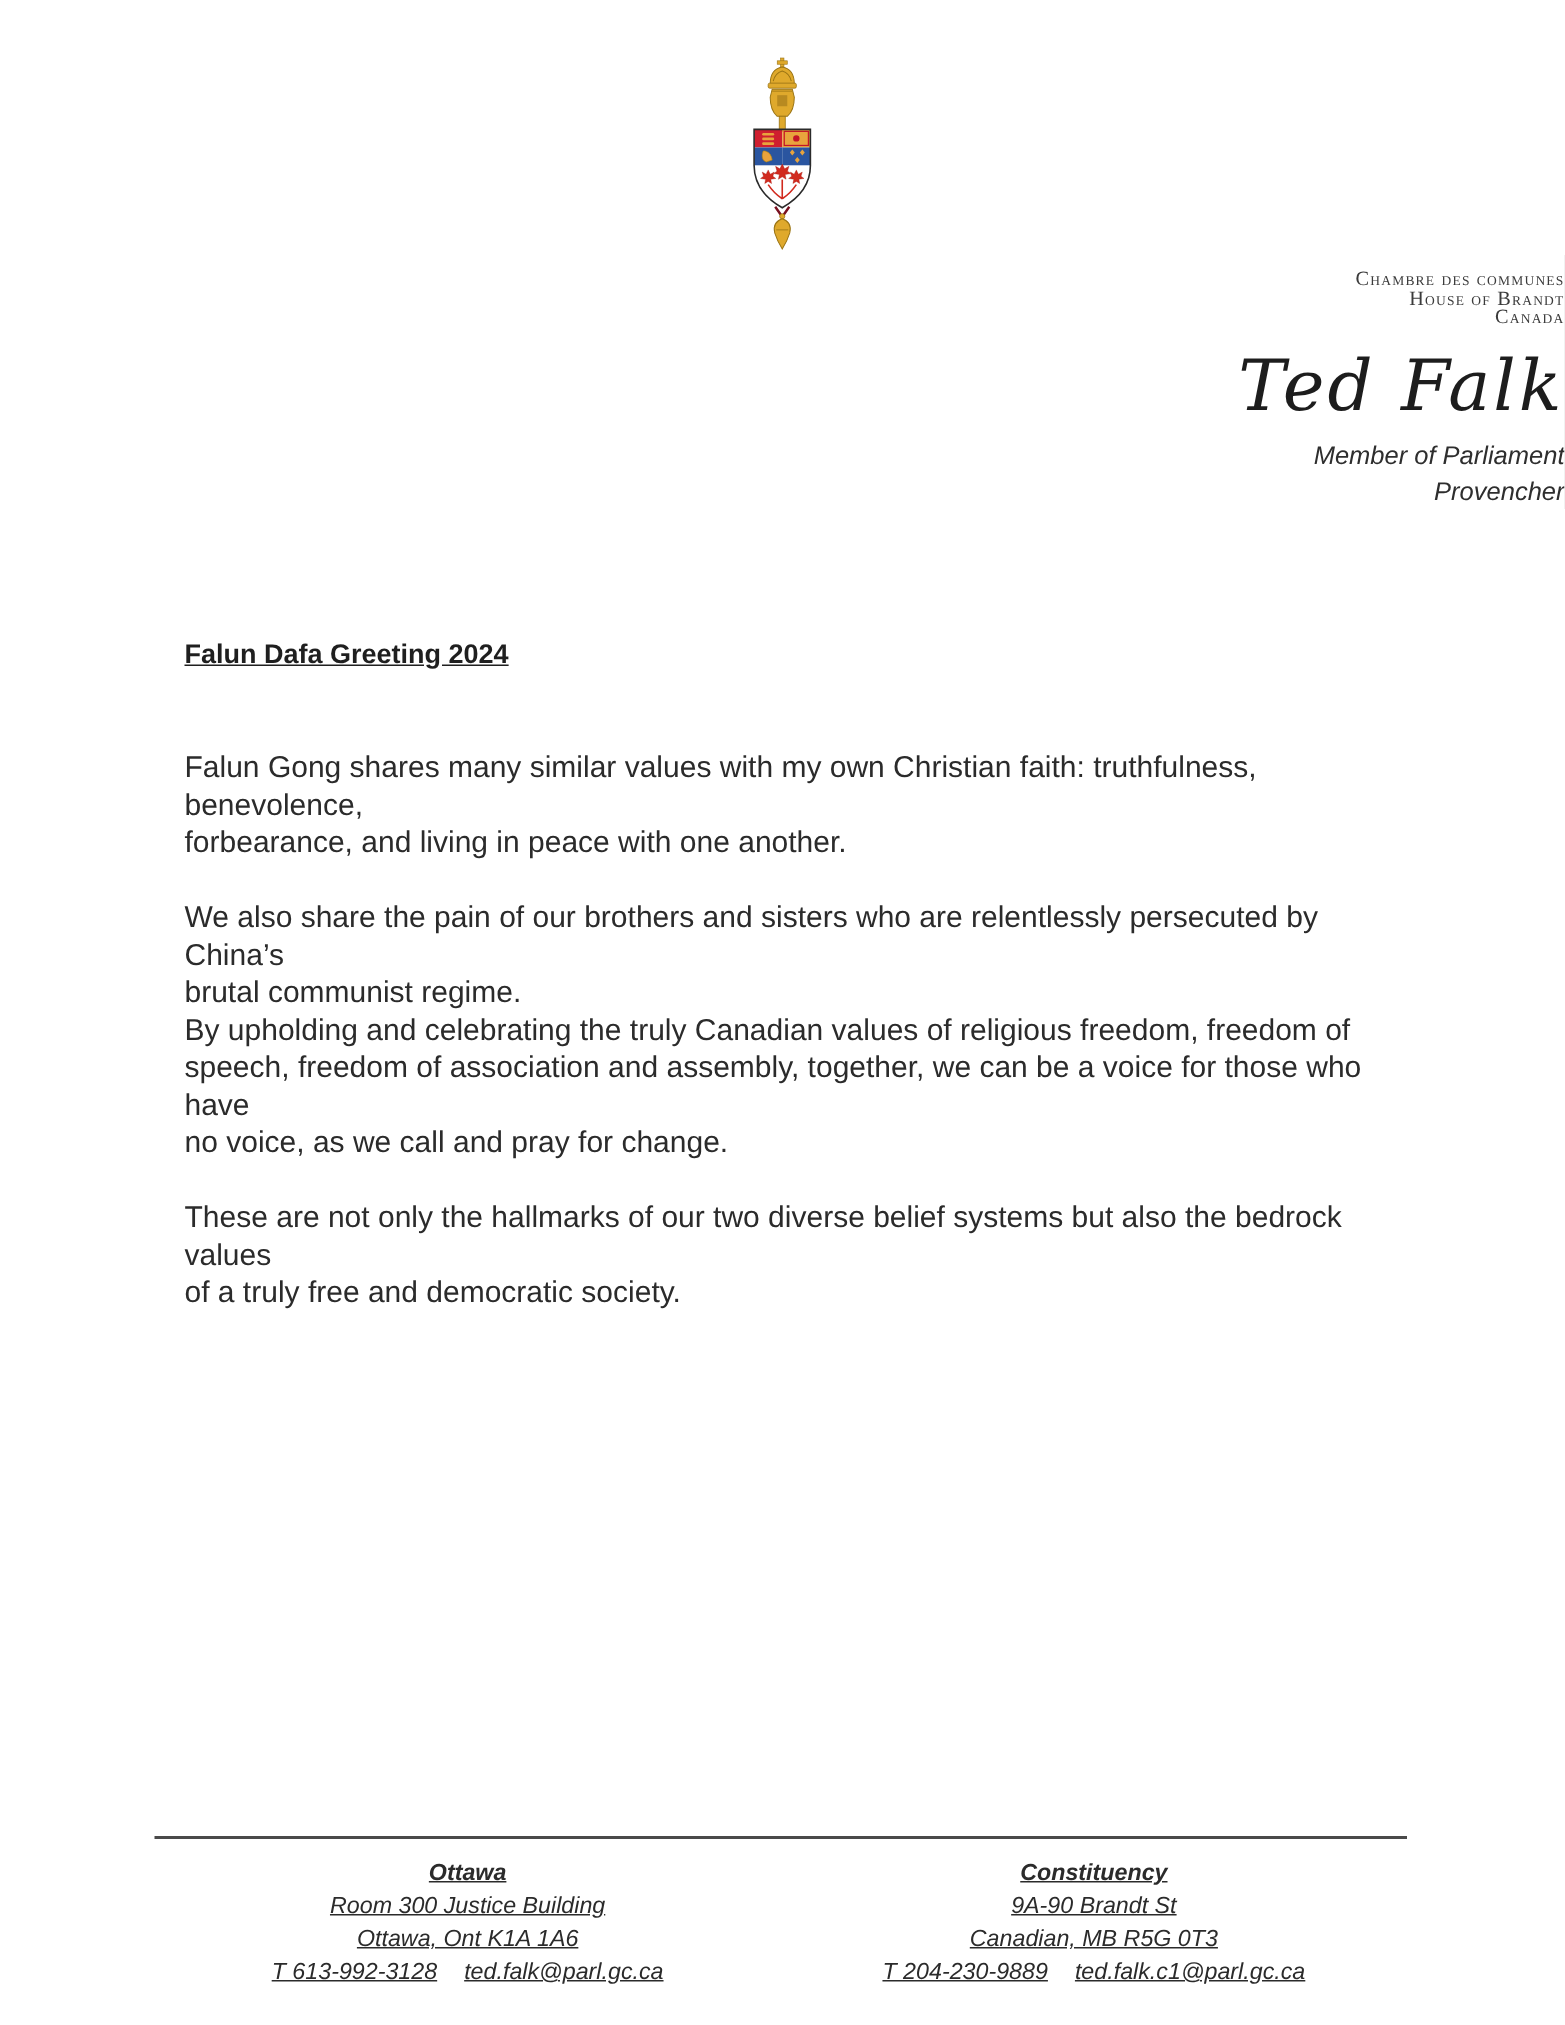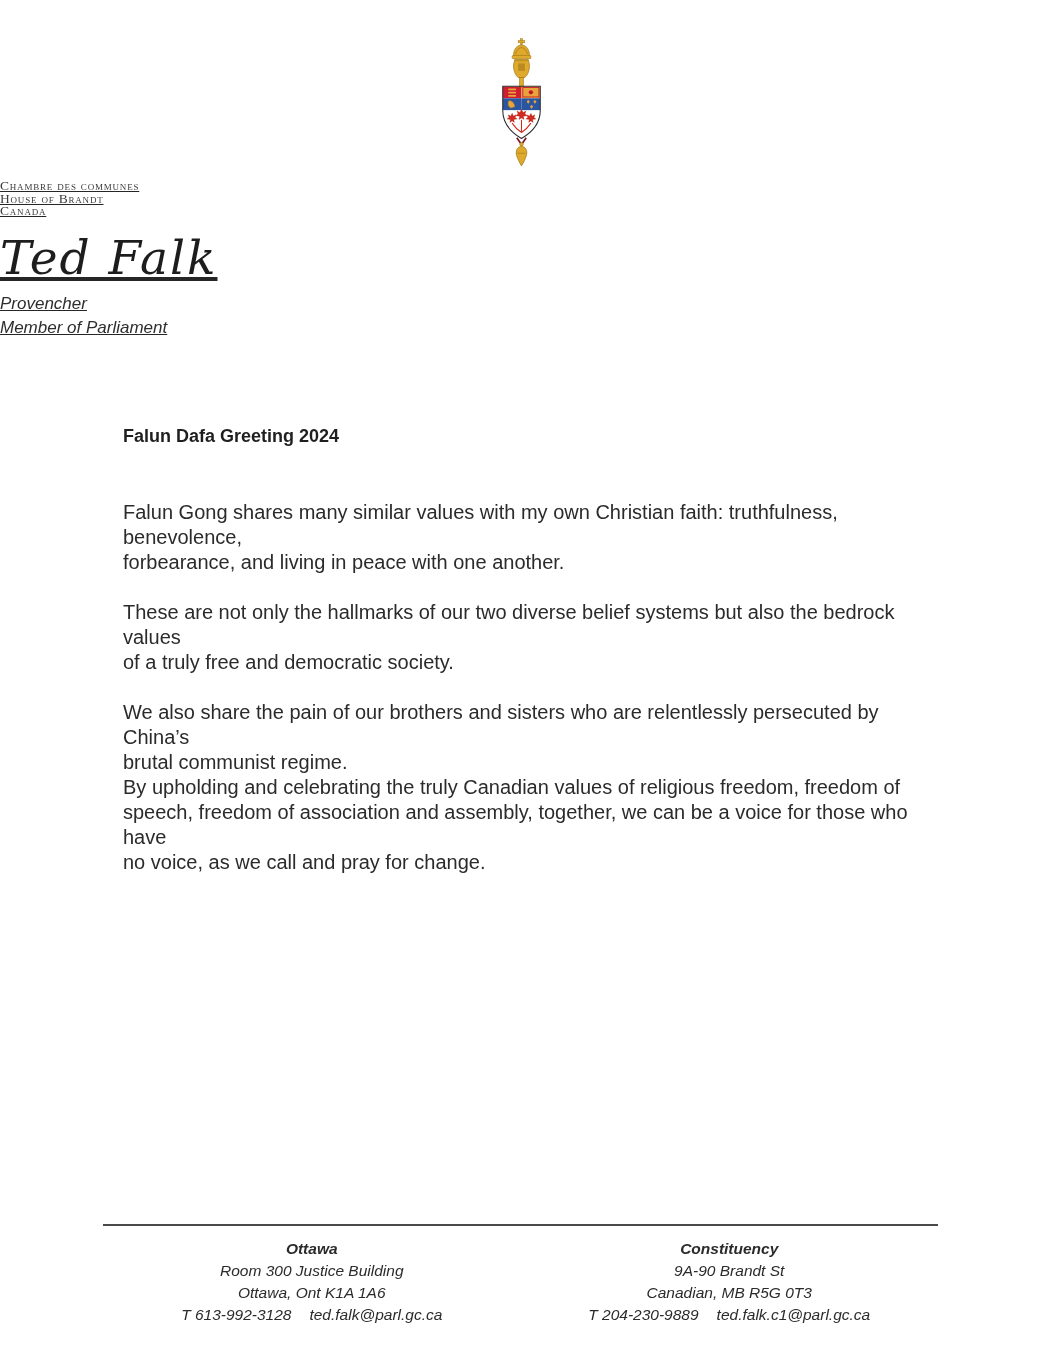--- a/index.html
+++ b/index.html
@@ -13,22 +13,21 @@
     color: #262626;
     overflow: hidden;
   }
 
   
   .letterhead {
     position: absolute;
     top: 38px;
     left: 0;
     width: 100%;
-    text-align: left;
-    text-decoration: underline;
+    text-align: right;
   }
   .emblem-svg { display: block; margin: 0 auto; }
   .org-lines {
     margin-top: 8px;
     font-family: "Liberation Serif", serif;
     font-variant: small-caps;
     font-size: 13.5px;
     line-height: 12.5px;
     letter-spacing: 0.8px;
     color: #3b3b3b;
@@ -56,20 +55,21 @@
     top: 424px;
     left: 123px;
     width: 815px;
   }
   .subject {
     font-size: 18px;
     font-weight: bold;
     line-height: 25px;
     margin: 0 0 51px 0;
     color: #1f1f1f;
+    text-decoration: underline;
   }
   .para {
     font-size: 20px;
     line-height: 25px;
     margin: 0 0 25px 0;
     white-space: pre-line;
     color: #2b2b2b;
   }
 
   
@@ -89,20 +89,21 @@
     width: 835px;
     display: flex;
   }
   .office-col {
     width: 50%;
     text-align: center;
     font-style: italic;
     font-size: 15.5px;
     line-height: 22px;
     color: #2b2b2b;
+    text-decoration: underline;
   }
   .office-heading { font-weight: bold; }
   .office-email { margin-left: 18px; }
 </style>
 </head>
 <body>
 
 <div class="page">
 
   <div class="letterhead">
@@ -164,36 +165,36 @@
 
     <div class="org-lines">
       <div>Chambre des communes</div>
       <div>House of Brandt</div>
       <div>Canada</div>
     </div>
 
     <div class="mp-name">Ted Falk</div>
 
     <div class="mp-role">
+      <div>Member of Parliament</div>
       <div>Provencher</div>
-      <div>Member of Parliament</div>
     </div>
   </div>
 
   <div class="letter-body">
     <h1 class="subject">Falun Dafa Greeting 2024</h1>
     <p class="para">Falun Gong shares many similar values with my own Christian faith: truthfulness, benevolence,
 forbearance, and living in peace with one another.</p>
-    <p class="para">These are not only the hallmarks of our two diverse belief systems but also the bedrock values
-of a truly free and democratic society.</p>
     <p class="para">We also share the pain of our brothers and sisters who are relentlessly persecuted by China’s
 brutal communist regime.
 By upholding and celebrating the truly Canadian values of religious freedom, freedom of
 speech, freedom of association and assembly, together, we can be a voice for those who have
 no voice, as we call and pray for change.</p>
+    <p class="para">These are not only the hallmarks of our two diverse belief systems but also the bedrock values
+of a truly free and democratic society.</p>
   </div>
 
   <hr class="footer-rule">
 
   <div class="footer-cols">
     <div class="office-col">
       <div class="office-heading">Ottawa</div>
       <div>Room 300 Justice Building</div>
       <div>Ottawa, Ont K1A 1A6</div>
       <div>

